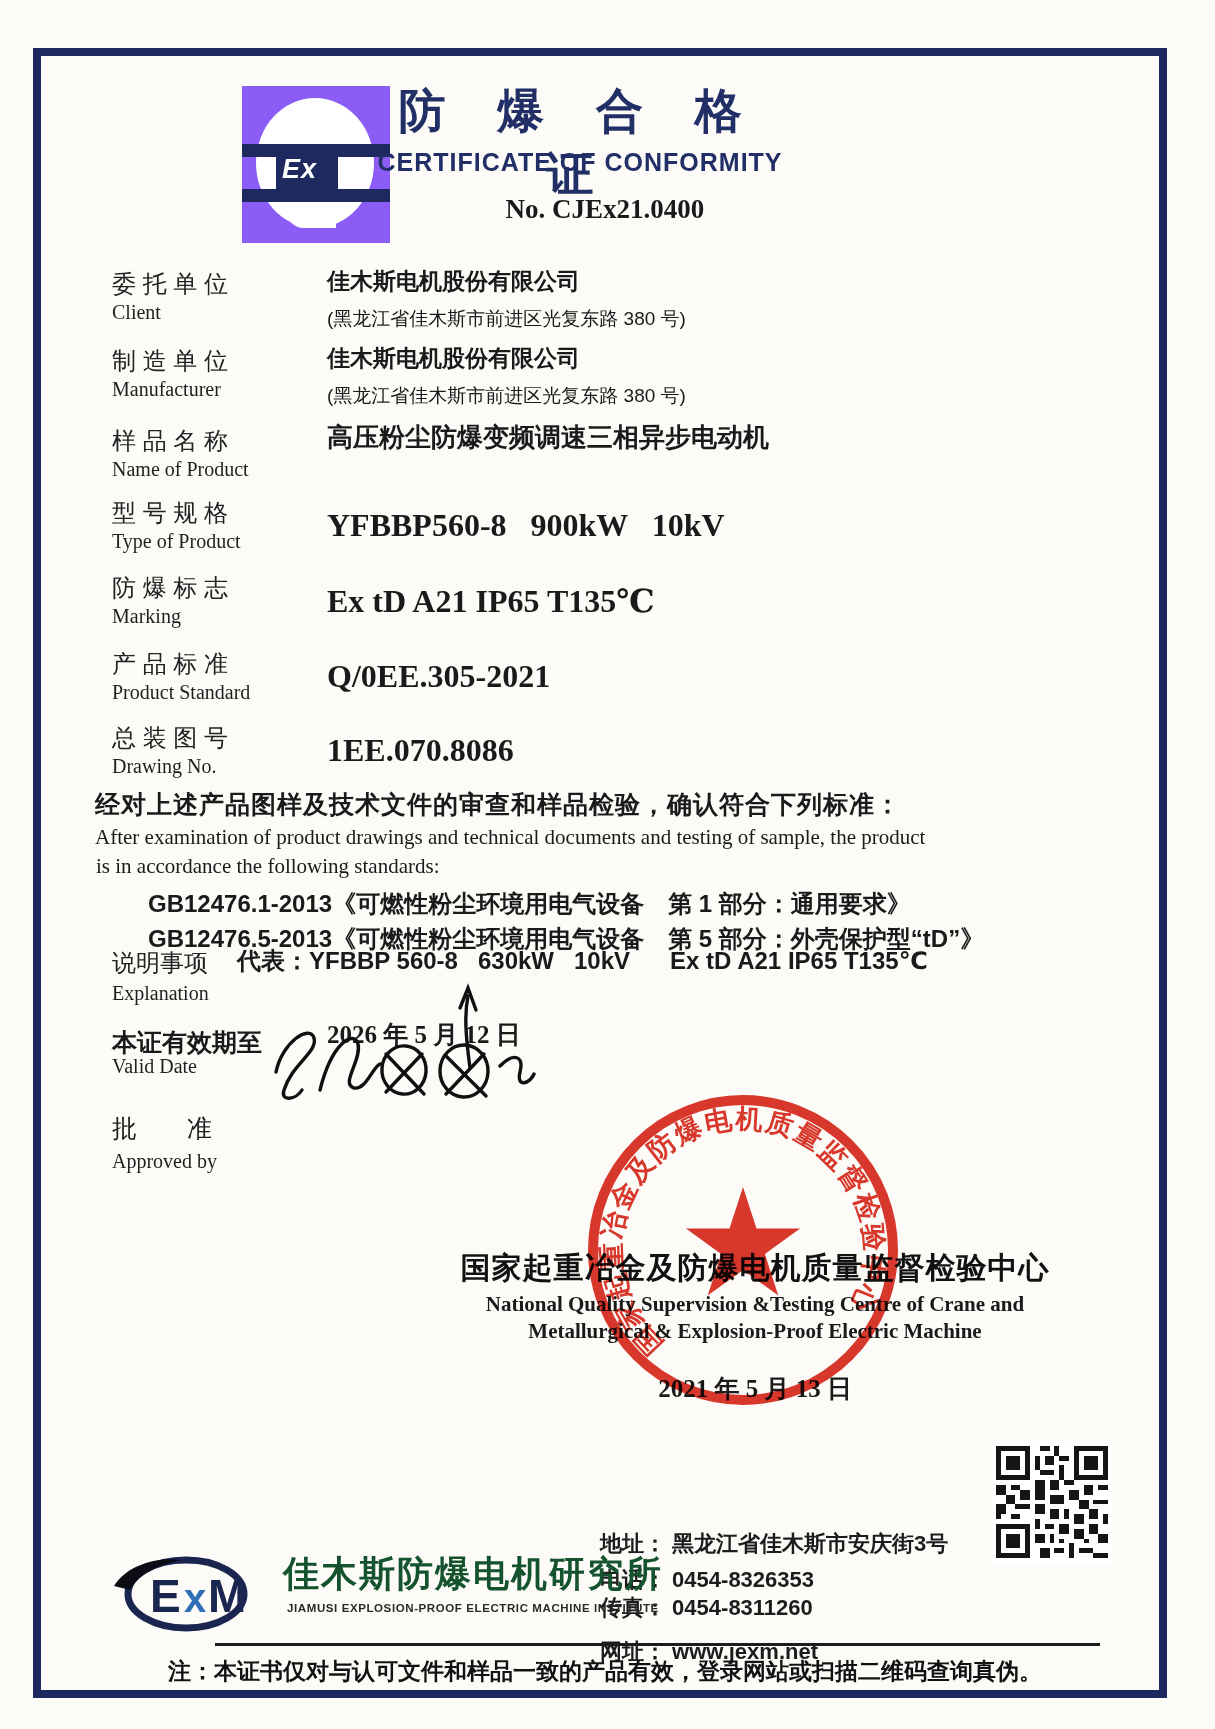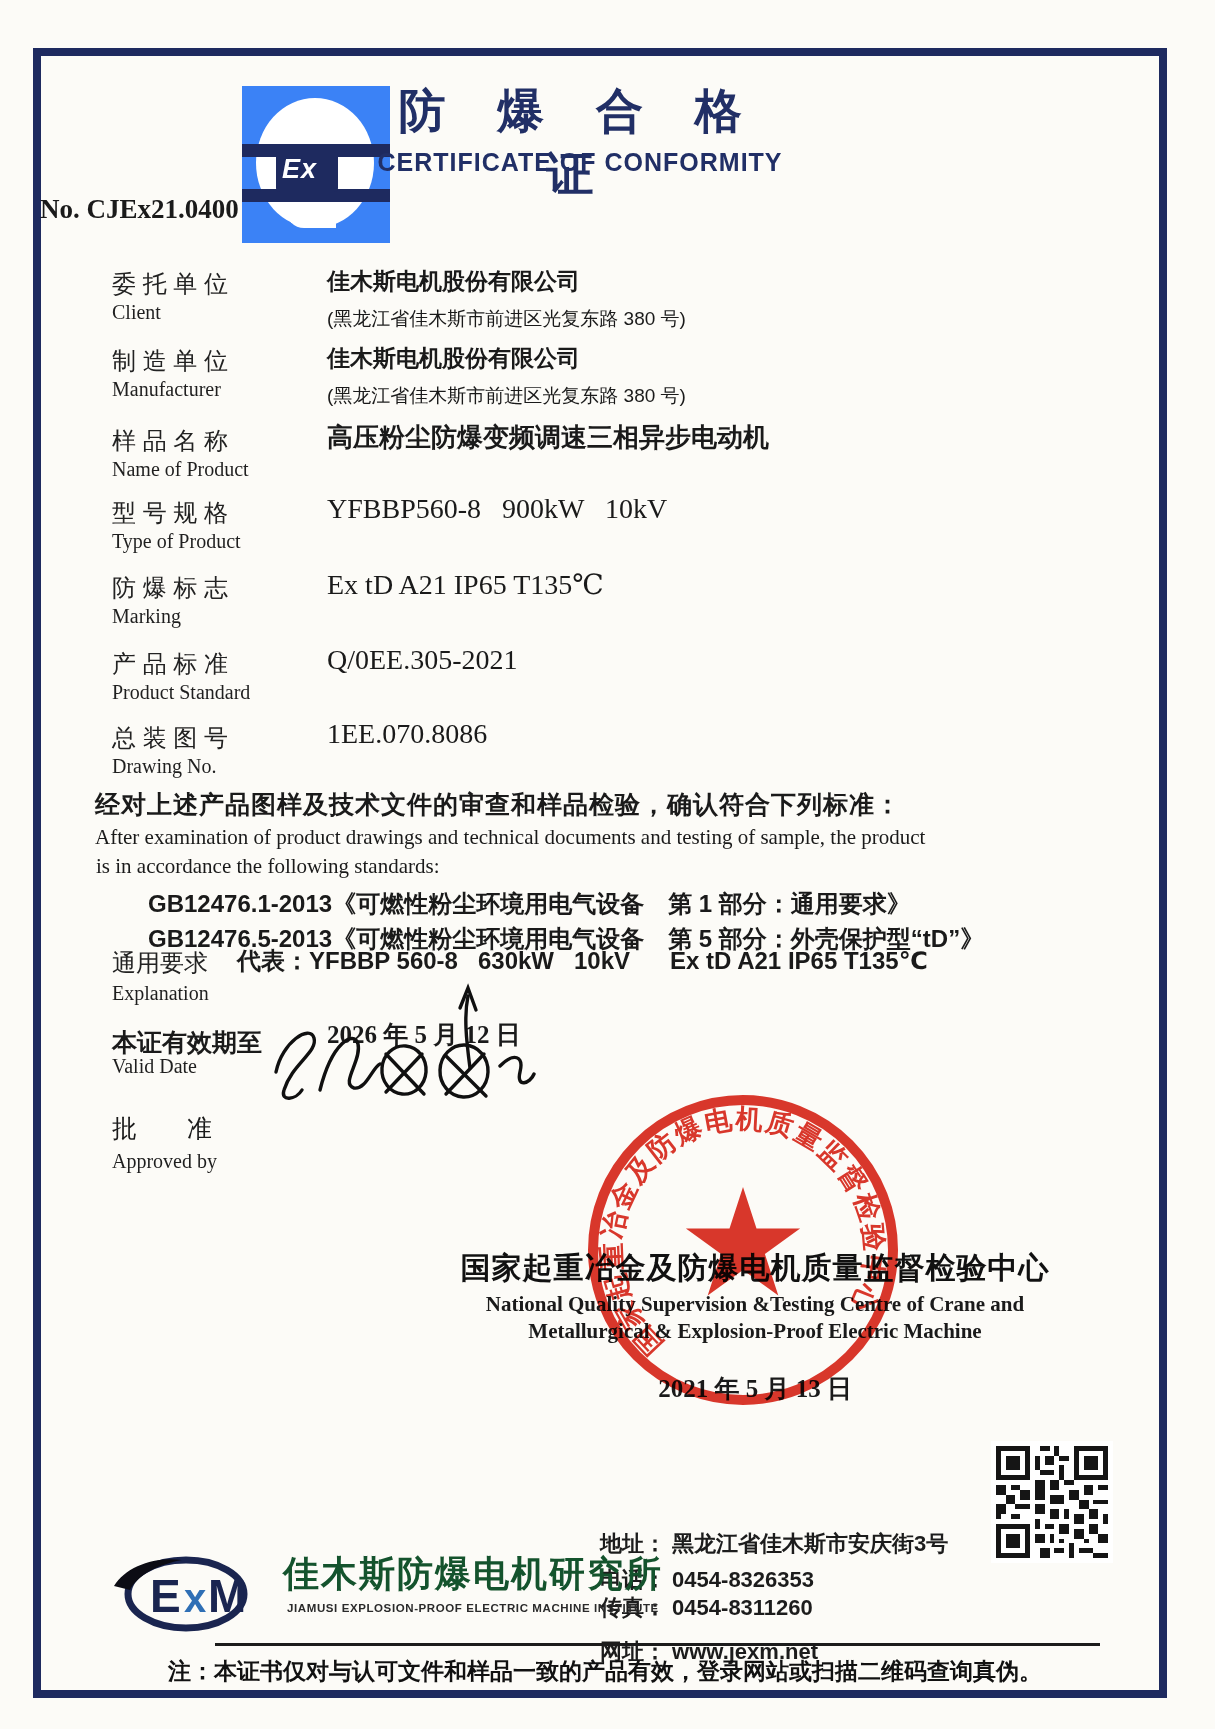--- a/index.html
+++ b/index.html
@@ -9,38 +9,38 @@
     font-family:"Liberation Sans","DejaVu Sans",sans-serif;
     color:#1a1a1a;
   }
   .abs{position:absolute;}
   .serif{font-family:"Liberation Serif","DejaVu Serif",serif;}
   .frame{
     left:33px;top:48px;width:1118px;height:1634px;
     border:8px solid #1e2a5f;background:transparent;
   }
   
-  .exmark{left:242px;top:86px;width:148px;height:157px;background:#3b82f6;overflow:hidden;}
+  .exmark{left:242px;top:86px;width:148px;height:157px;background:#8b5cf6;overflow:hidden;}
   .exmark .disc{position:absolute;left:14px;top:12px;width:118px;height:130px;background:#fff;border-radius:50%;}
   .exmark .band{position:absolute;left:0;width:148px;background:#1e2a5f;}
   .exmark .b1{top:58px;height:13px;}
   .exmark .b2{top:103px;height:13px;}
   .exmark .expatch{position:absolute;left:34px;top:66px;width:62px;height:40px;background:#1e2a5f;border-radius:4px;}
   .exmark .exword{position:absolute;left:40px;top:68px;color:#fff;font-size:27px;font-weight:bold;font-style:italic;letter-spacing:1px;}
   .exmark .hook{position:absolute;left:44px;top:118px;width:44px;height:18px;border:6px solid #fff;border-top:none;border-right:none;border-radius:0 0 0 18px;}
   .title-cn{left:380px;top:80px;width:400px;text-align:center;color:#212f66;
     font-size:47px;font-weight:bold;letter-spacing:20px;font-family:"Liberation Serif","DejaVu Serif",serif;}
   .title-en{left:372px;top:148px;width:416px;text-align:center;color:#212f66;
     font-size:25px;font-weight:bold;letter-spacing:1px;}
-  .cert-no{left:40px;top:194px;width:1130px;font-size:27px;font-weight:bold;}
+  .cert-no{left:40px;top:194px;width:1130px;text-align:center;font-size:27px;font-weight:bold;}
   
   .lab-cn{left:112px;width:215px;font-size:24px;font-weight:500;color:#222;white-space:pre;}
   .lab-en{left:112px;width:230px;font-size:20px;color:#1f1f1f;}
   .val{left:327px;width:760px;font-size:23px;font-weight:600;white-space:pre;}
-  .val-lat{font-size:28px;font-weight:normal;}
+  .val-lat{font-size:32px;font-weight:bold;margin-top:14px;}
   .sub{left:327px;width:760px;font-size:19px;font-weight:500;white-space:pre;}
   
   .stmt-cn{left:95px;top:788px;width:1020px;font-size:25px;font-weight:600;letter-spacing:1px;}
   .stmt-en{width:1020px;font-size:21px;font-family:Liberation Serif, serif;}
   .std{left:148px;width:1000px;font-size:24px;font-weight:600;}
   
   .issuer-cn{left:415px;top:1248px;width:680px;text-align:center;font-size:30px;font-weight:700;letter-spacing:1px;color:#111;}
   .issuer-en{left:415px;width:680px;text-align:center;font-size:21px;font-weight:bold;}
   .issue-date{left:415px;top:1372px;width:680px;text-align:center;font-size:25px;font-weight:600;white-space:pre;}
   
@@ -104,21 +104,21 @@
 <div class="abs lab-cn" style="top:722px">总 装 图 号</div>
 <div class="abs lab-en serif" style="top:755px">Drawing No.</div>
 <div class="abs val val-lat serif" style="top:718px">1EE.070.8086</div>
 
 <div class="abs stmt-cn">经对上述产品图样及技术文件的审查和样品检验，确认符合下列标准：</div>
 <div class="abs stmt-en serif" style="left:95px;top:825px">After examination of product drawings and technical documents and testing of sample, the product</div>
 <div class="abs stmt-en serif" style="left:96px;top:854px">is in accordance the following standards:</div>
 <div class="abs std" style="top:888px">GB12476.1-2013《可燃性粉尘环境用电气设备　第 1 部分：通用要求》</div>
 <div class="abs std" style="top:923px">GB12476.5-2013《可燃性粉尘环境用电气设备　第 5 部分：外壳保护型“tD”》</div>
 
-<div class="abs lab-cn" style="top:947px;letter-spacing:0">通用要求</div>
+<div class="abs lab-cn" style="top:947px;letter-spacing:0">说明事项</div>
 <div class="abs lab-en serif" style="top:982px">Explanation</div>
 <div class="abs" style="left:237px;top:945px;width:880px;font-size:24px;font-weight:600;white-space:pre">代表：YFBBP 560-8   630kW   10kV      Ex tD A21 IP65 T135℃</div>
 
 <div class="abs" style="left:112px;top:1026px;font-size:25px;font-weight:600">本证有效期至</div>
 <div class="abs lab-en serif" style="top:1055px">Valid Date</div>
 <div class="abs serif" style="left:327px;top:1018px;font-size:25px;font-weight:bold;white-space:pre">2026 年 5 月 12 日</div>
 
 <div class="abs" style="left:112px;top:1112px;font-size:25px;font-weight:400;white-space:pre">批　　准</div>
 <div class="abs lab-en serif" style="top:1150px">Approved by</div>
 

